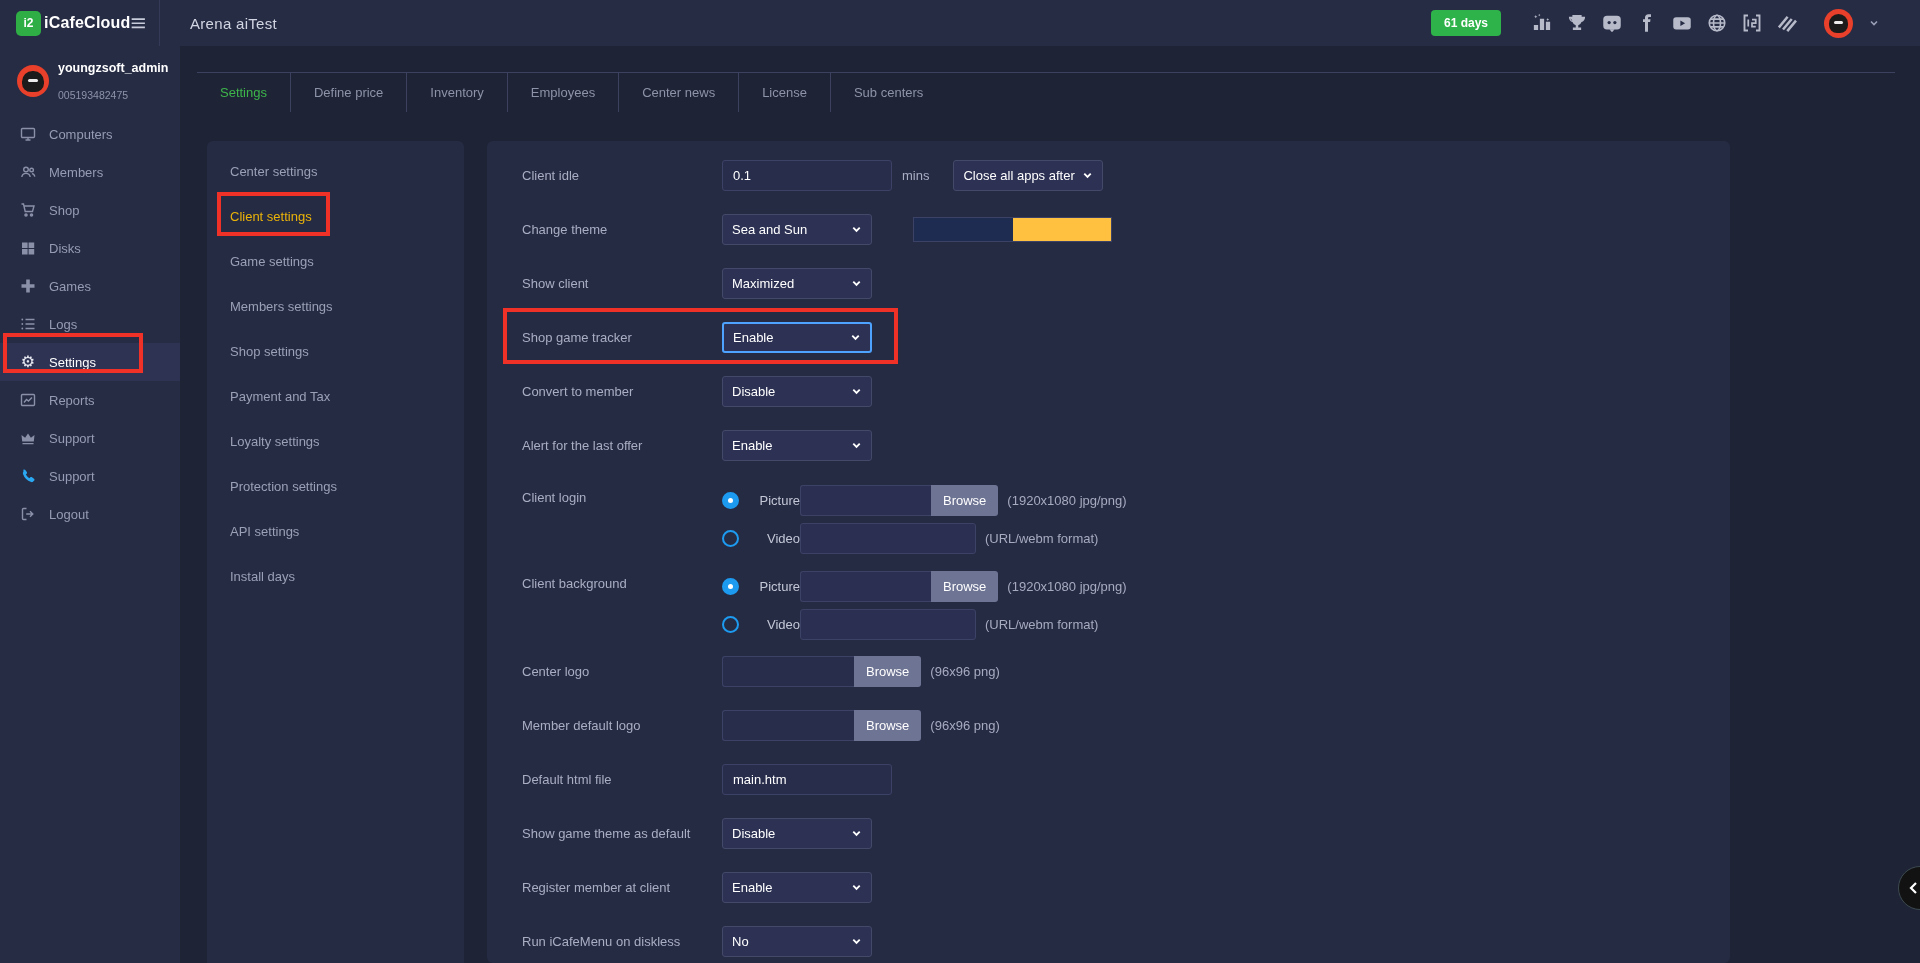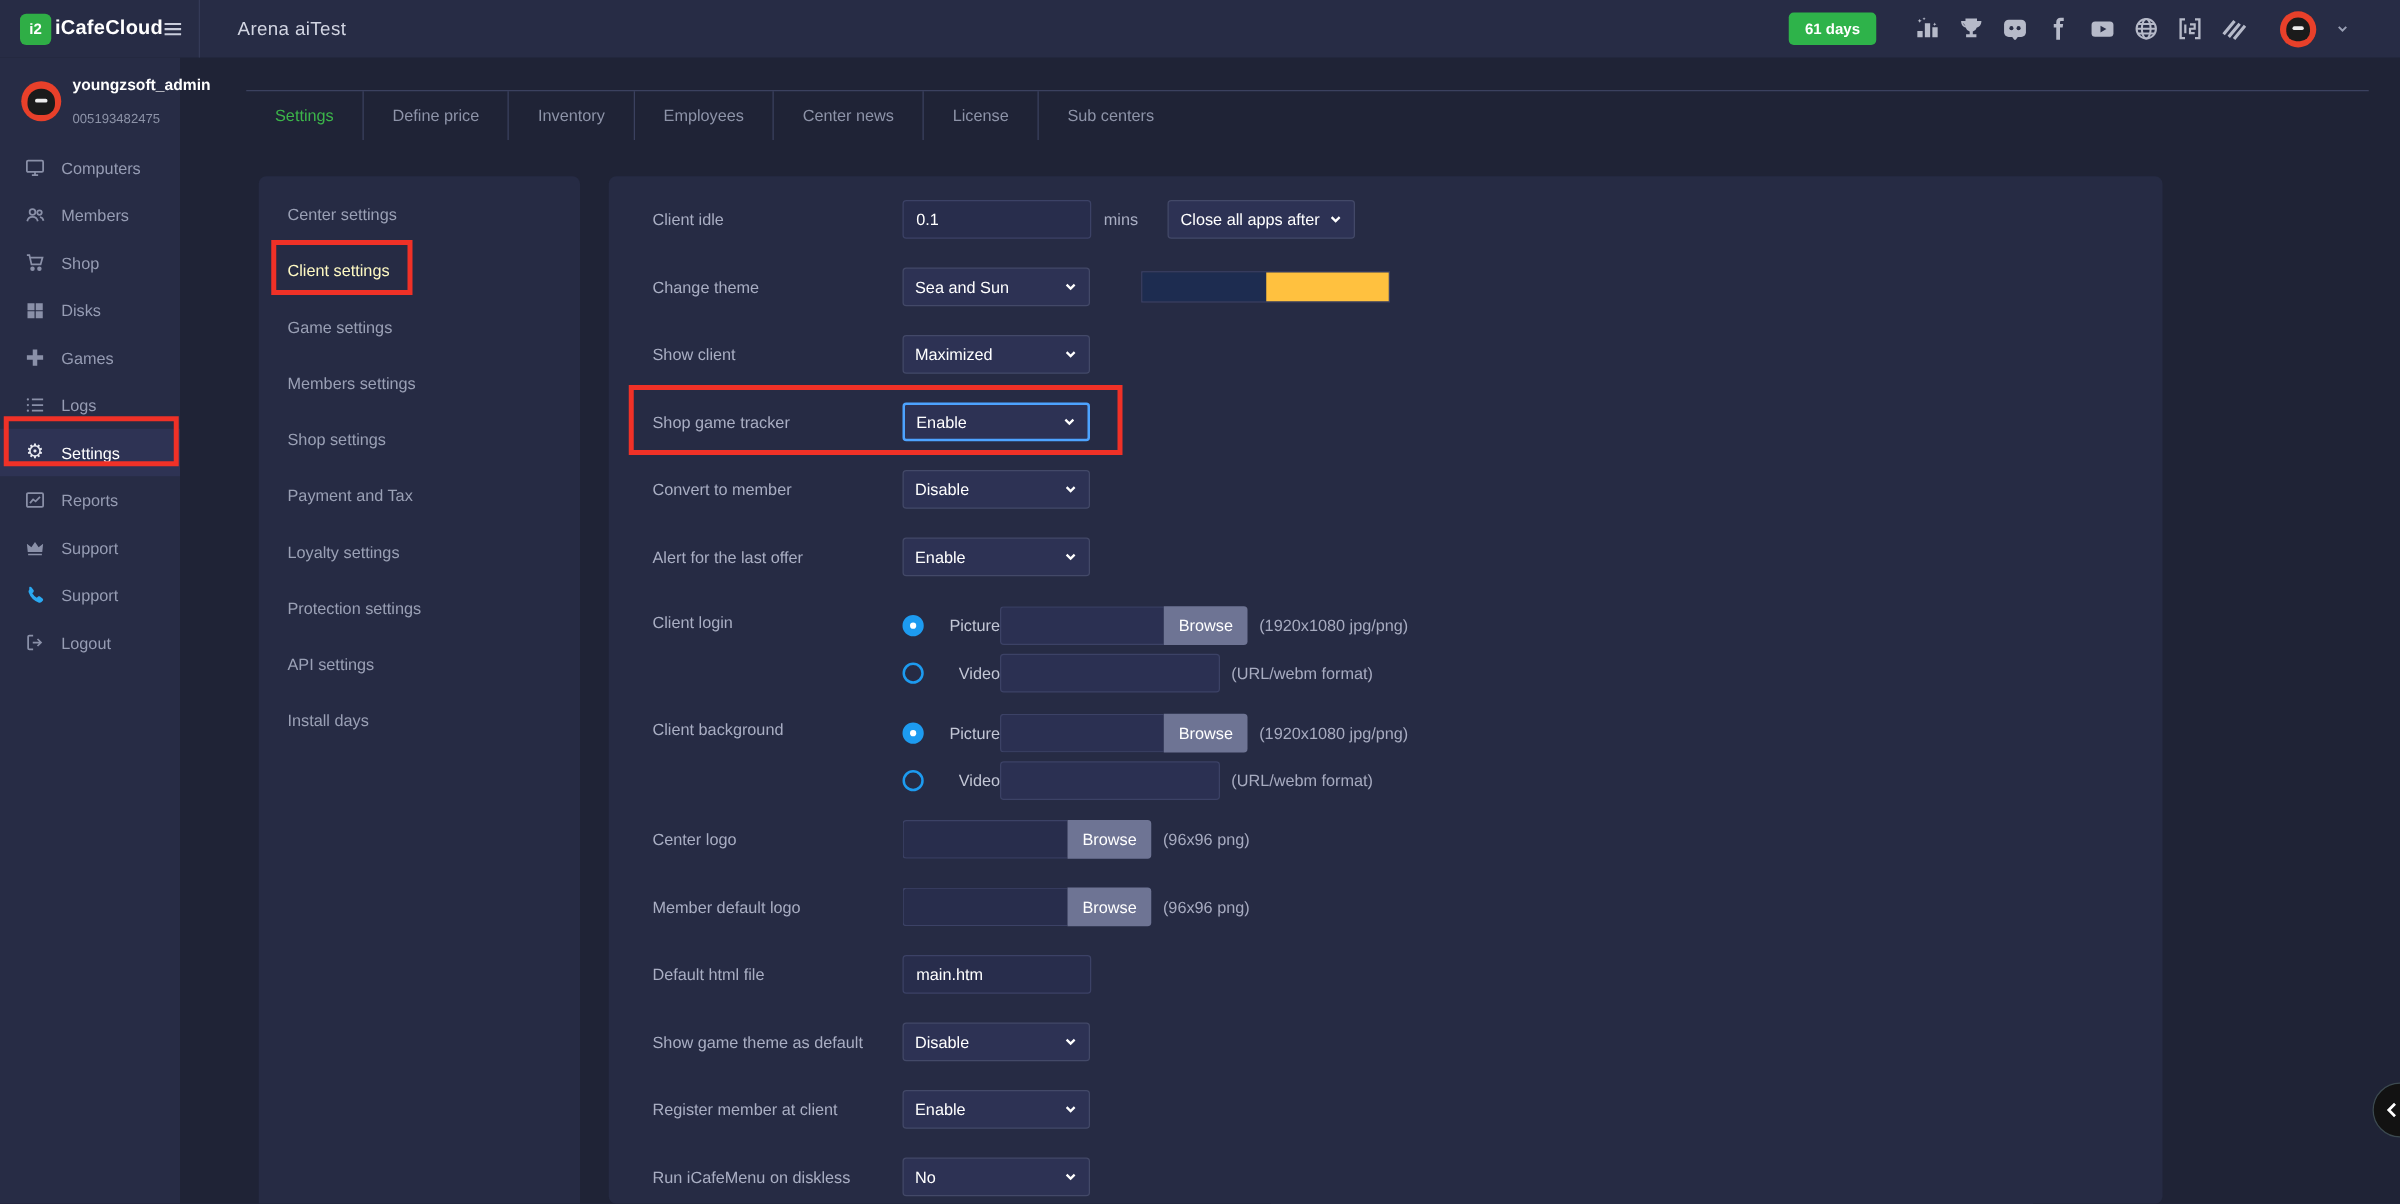--- a/index.html
+++ b/index.html
@@ -19,55 +19,55 @@
   .license-badge { background:#2eb34a; color:#fff; font-size:12px; font-weight:bold; padding:6px 13px; border-radius:4px; margin-right:16px; }
   .tb-icon { color:#b6bac9; width:20px; height:20px; cursor:pointer; }
   .avatar { width:29px; height:29px; border-radius:50%; background:#e8402a; position:relative; overflow:hidden; margin-left:12px; }
   .chev-small { color:#9aa0b5; width:12px; height:12px; }
 
   
   .ninja-head { position:absolute; left:17%; top:18%; width:66%; height:66%; background:#1b1b1b; border-radius:50% 50% 42% 42%; }
   .ninja-band { position:absolute; left:24%; top:38%; width:52%; height:16%; background:#ececec; border-radius:2px; }
 
   
-  .sidebar { position:absolute; top:46px; left:0; width:144px; height:917px; background:#272c45; z-index:2; }
+  .sidebar { position:absolute; top:46px; left:0; width:180px; height:917px; background:#272c45; z-index:2; }
   .user-block { display:flex; align-items:center; gap:9px; padding:15px 10px 14px 17px; }
   .user-avatar { width:32px; height:32px; border-radius:50%; background:#e8402a; position:relative; overflow:hidden; flex:0 0 32px; }
   .user-name { color:#fff; font-weight:bold; font-size:12.5px; }
   .user-id { color:#8d93a8; font-size:10.5px; margin-top:14px; }
   .sb-item { height:38px; display:flex; align-items:center; gap:13px; padding-left:20px; color:#969cb3; cursor:pointer; }
   .sb-item .sb-ic { width:16px; height:16px; color:#8a90a8; display:flex; align-items:center; justify-content:center; }
   .sb-item.active { background:#2e3354; color:#fff; }
   .sb-item.active .sb-ic { color:#e8eaf2; }
   .sb-ic.phone { color:#2aa9f2 !important; }
   .gear-glyph { font-size:16px; line-height:16px; }
 
   
   .tabs { position:absolute; left:197px; top:72px; right:25px; border-top:1px solid #3b415f; display:flex; height:40px; align-items:stretch; z-index:1; }
   .tab { display:flex; align-items:center; padding:0 23px; color:#8d93a8; cursor:pointer; }
   .tab + .tab { border-left:1px solid #3b415f; }
   .tab.active { color:#3cb54a; }
 
   
   .settings-nav { position:absolute; left:207px; top:141px; width:257px; height:822px; background:#262b44; border-radius:6px 6px 0 0; padding-top:8px; }
   .sn-item { height:45px; display:flex; align-items:center; padding-left:23px; color:#9aa0b5; cursor:pointer; }
-  .sn-item.active { color:#fef9c3; }
+  .sn-item.active { color:#eab308; }
 
   .form-panel { position:absolute; left:487px; top:141px; width:1243px; height:822px; background:#262b44; border-radius:6px; padding-top:7px; }
   .row { display:flex; align-items:center; min-height:54px; padding-left:35px; position:relative; }
   .row-label { width:200px; flex:0 0 200px; color:#a9aec3; }
   .row.media { align-items:flex-start; min-height:86px; padding-top:10px; }
   .row.media .row-label { padding-top:8px; }
 
   .select { width:150px; height:31px; background:#2d3254; border:1px solid #434968; border-radius:3px; color:#fff; display:flex; align-items:center; justify-content:space-between; padding:0 9px; cursor:pointer; white-space:nowrap; overflow:hidden; }
   .select span { overflow:hidden; white-space:nowrap; }
   .select .chev { flex:0 0 11px; width:11px; height:11px; color:#fff; margin-left:4px; }
   .select.focused { border:2px solid #4da3ff; }
 
-  .text-input { width:151px; height:31px; background:#282d4c; border:1px solid #3c4266; border-radius:3px; color:#fff; padding:0 10px; font-size:13px; font-family:inherit; outline:none; }
+  .text-input { width:170px; height:31px; background:#282d4c; border:1px solid #3c4266; border-radius:3px; color:#fff; padding:0 10px; font-size:13px; font-family:inherit; outline:none; }
   .unit { margin:0 24px 0 10px; color:#a9aec3; }
   .hint { margin-left:9px; color:#a7abc0; white-space:nowrap; }
 
   .swatch { width:199px; height:25px; display:flex; border:1px solid #3c4266; margin-left:41px; }
   .swatch .half { flex:1; }
 
   .file-group { display:flex; align-items:center; }
   .file-input { height:31px; background:#282d4c; border:1px solid #3c4266; border-right:none; border-radius:3px 0 0 3px; color:#fff; padding:0 8px; font-family:inherit; outline:none; }
   .browse-btn { height:31px; background:#6e7494; color:#fff; border:none; border-radius:0 3px 3px 0; padding:0 12px; font-size:13px; font-family:inherit; cursor:pointer; }
 

